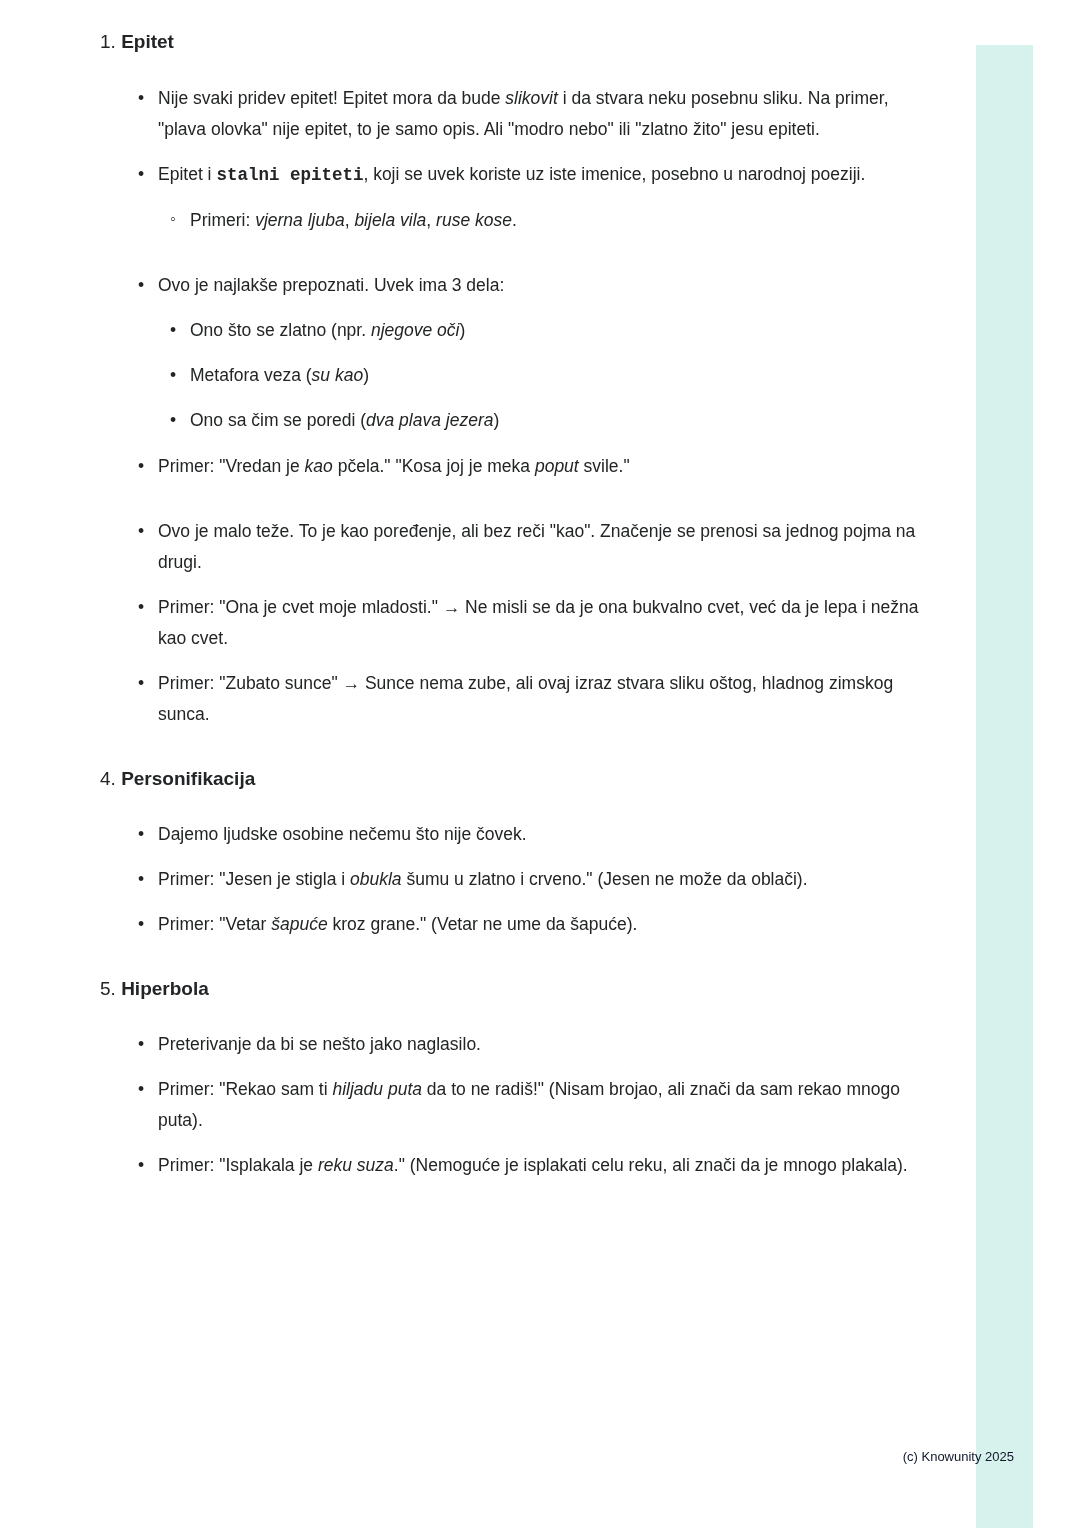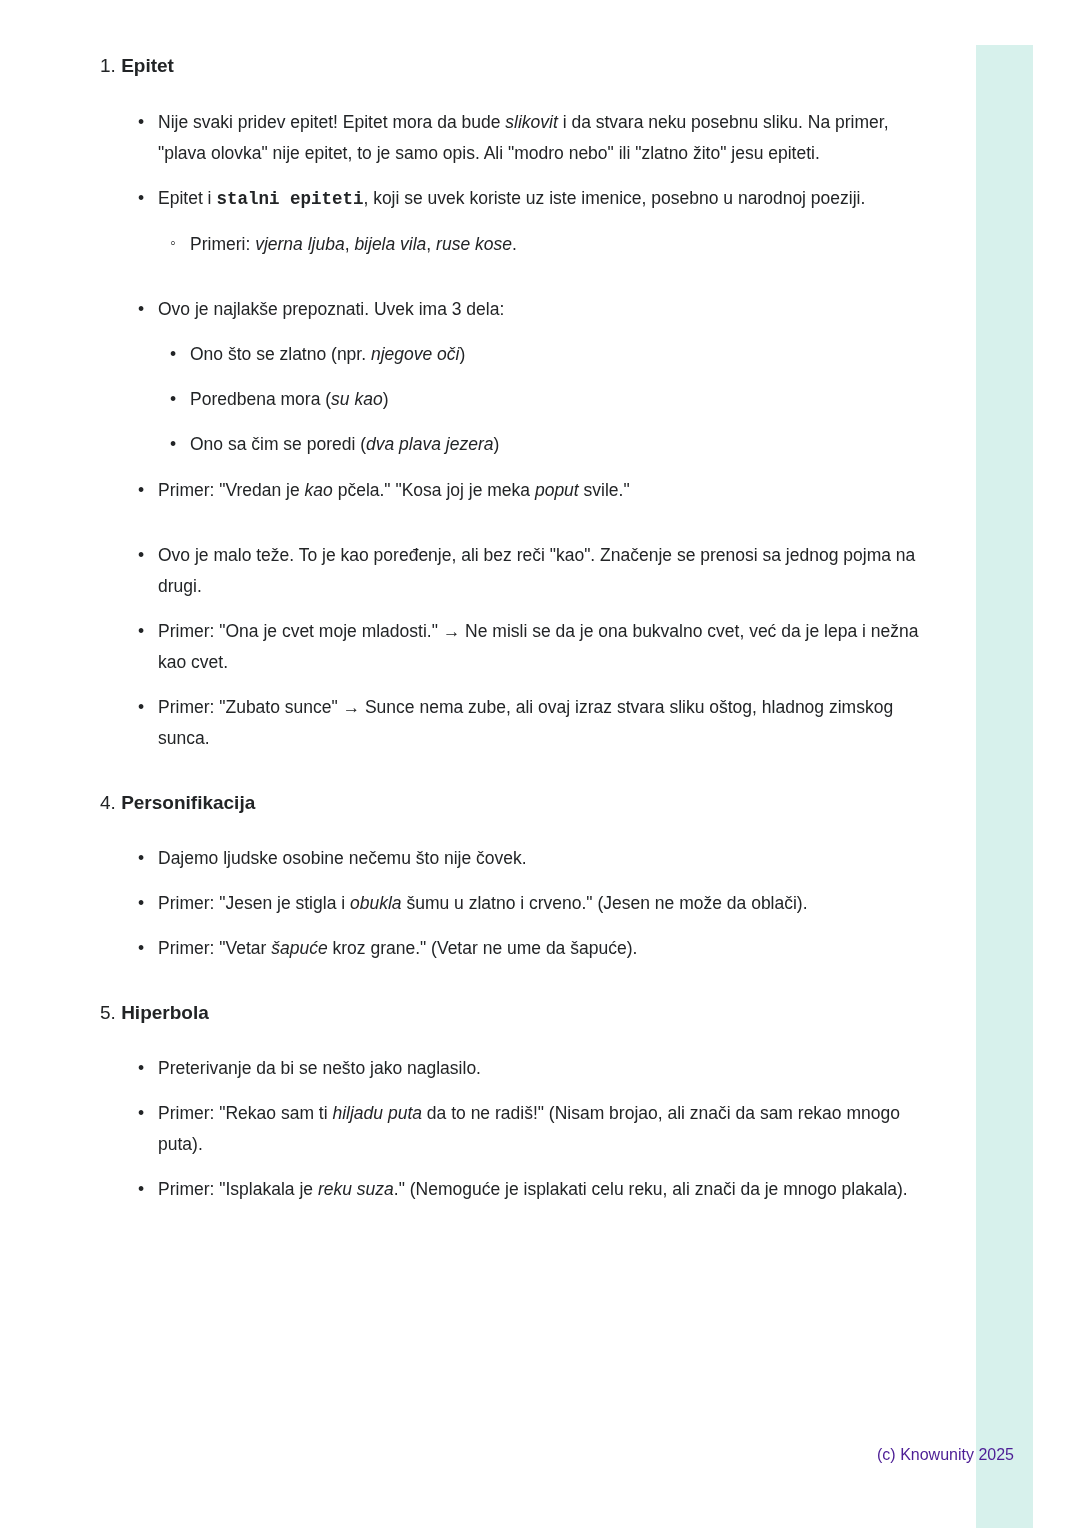--- a/index.html
+++ b/index.html
@@ -16,21 +16,21 @@
     position: absolute;
     top: 45px;
     right: 47px;
     width: 57px;
     height: 1483px;
     background: #d7f1ec;
   }
   .content {
     position: relative;
     box-sizing: border-box;
-    padding: 52px 0 0 100px;
+    padding: 28px 0 0 100px;
     width: 940px;
   }
   .section { margin-top: 34px; }
   .section:first-child { margin-top: 0; }
   .heading {
     font-size: 19px;
     line-height: 1.5;
     margin-bottom: 26px;
   }
   .heading .num { font-weight: 400; }
@@ -50,22 +50,22 @@
   .item .marker.circle { font-size: 16px; }
   .item .text { flex: 1 1 auto; }
   .item.level-1 { margin-left: 38px; }
   .item.level-2 { margin-left: 70px; max-width: 790px; }
   .it { font-style: italic; }
   .bd { font-weight: 700; font-family: Liberation Mono, monospace; }
   .watermark {
     position: absolute;
     right: 66px;
     bottom: 64px;
-    font-size: 16px;
-    color: #4c1d95;
+    font-size: 13px;
+    color: #0f172a;
     z-index: 2;
   }
 </style>
 </head>
 <body>
 
 <div class="page">
   <div class="accent-stripe"></div>
   <div class="content" id="doc-root">
       <section class="section">
@@ -87,21 +87,21 @@
         <div class="item level-1">
           <span class="marker disc">•</span>
           <span class="text"><span>Ovo je najlakše prepoznati. Uvek ima 3 dela:</span></span>
         </div>
         <div class="item level-2">
           <span class="marker disc">•</span>
           <span class="text"><span>Ono što se zlatno (npr. </span><span class="it">njegove oči</span><span>)</span></span>
         </div>
         <div class="item level-2">
           <span class="marker disc">•</span>
-          <span class="text"><span>Poredbena mora (</span><span class="it">su kao</span><span>)</span></span>
+          <span class="text"><span>Metafora veza (</span><span class="it">su kao</span><span>)</span></span>
         </div>
         <div class="item level-2">
           <span class="marker disc">•</span>
           <span class="text"><span>Ono sa čim se poredi (</span><span class="it">dva plava jezera</span><span>)</span></span>
         </div>
         <div class="item level-1">
           <span class="marker disc">•</span>
           <span class="text"><span>Primer: "Vredan je </span><span class="it">kao</span><span> pčela." "Kosa joj je meka </span><span class="it">poput</span><span> svile."</span></span>
         </div>
       </section>

